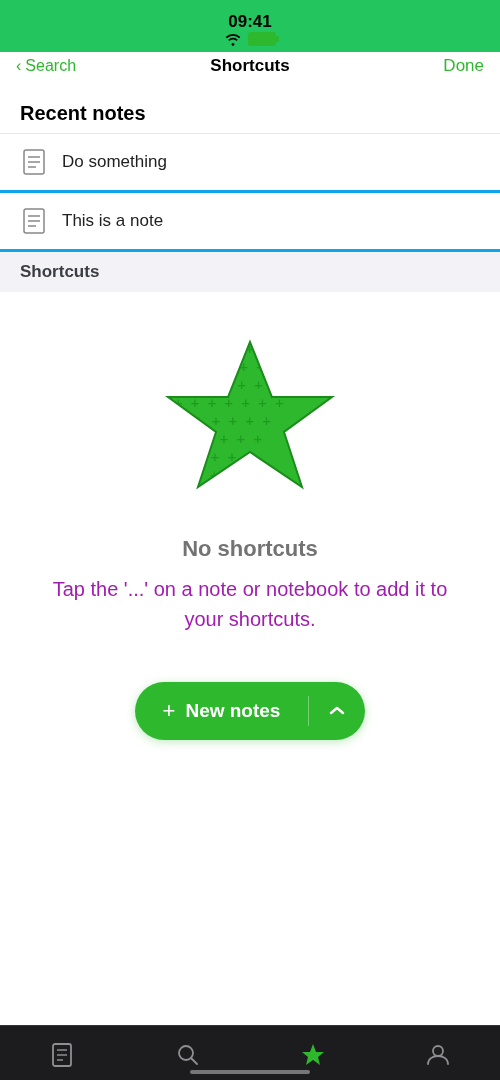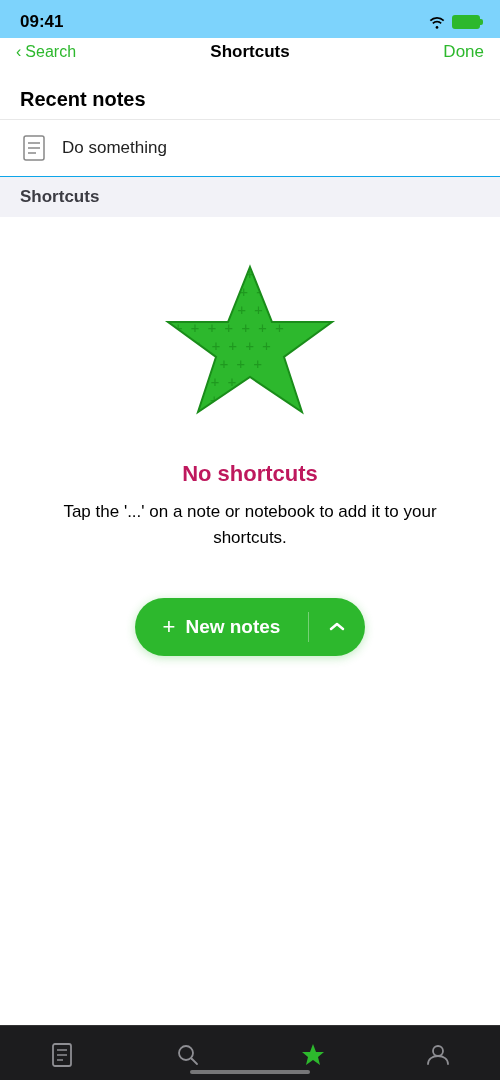--- a/index.html
+++ b/index.html
@@ -12,21 +12,22 @@
       position: relative;
       overflow-x: hidden;
     }
 
     
     .status-bar {
       display: flex;
       justify-content: space-between;
       align-items: center;
       padding: 12px 20px 6px 20px;
-      background: #7dd3fc;
+      background: #22c55e;
+      flex-direction: column;
     }
     .status-time {
       font-size: 17px;
       font-weight: 600;
       color: #000;
     }
     .status-icons {
       display: flex;
       align-items: center;
       gap: 6px;
@@ -97,21 +98,21 @@
       font-size: 20px;
       font-weight: 700;
       color: #000;
     }
 
     
     .note-item {
       display: flex;
       align-items: center;
       padding: 14px 20px 14px 20px;
-      border-bottom: 1px solid #0ea5e9;
+      border-bottom: 3px solid #0ea5e9;
       gap: 14px;
       cursor: pointer;
     }
     .note-item:first-child {
       border-top: 1px solid #e8e8e8;
     }
     .note-icon {
       width: 28px;
       height: 28px;
       flex-shrink: 0;
@@ -140,26 +141,26 @@
       text-align: center;
     }
     .star-graphic {
       width: 180px;
       height: 180px;
       margin-bottom: 24px;
     }
     .no-shortcuts-title {
       font-size: 22px;
       font-weight: 700;
-      color: #be185d;
+      color: #737373;
       margin-bottom: 12px;
     }
     .no-shortcuts-desc {
-      font-size: 17px;
-      color: #000000;
+      font-size: 20px;
+      color: #a21caf;
       line-height: 1.5;
     }
 
     
     .new-note-area {
       display: flex;
       justify-content: center;
       padding: 28px 20px 20px 20px;
     }
     .new-note-button {
@@ -262,20 +263,29 @@
 
 <div>
   <div class="note-item">
     <svg class="note-icon" viewBox="0 0 28 28" fill="none">
       <rect x="4" y="2" width="20" height="24" rx="2" stroke="#888" stroke-width="1.5" fill="none"></rect>
       <line x1="8" y1="9" x2="20" y2="9" stroke="#888" stroke-width="1.5"></line>
       <line x1="8" y1="14" x2="20" y2="14" stroke="#888" stroke-width="1.5"></line>
       <line x1="8" y1="19" x2="16" y2="19" stroke="#888" stroke-width="1.5"></line>
     </svg>
     <span class="note-label">Do something</span>
+  </div>
+  <div class="note-item">
+    <svg class="note-icon" viewBox="0 0 28 28" fill="none">
+      <rect x="4" y="2" width="20" height="24" rx="2" stroke="#888" stroke-width="1.5" fill="none"></rect>
+      <line x1="8" y1="9" x2="20" y2="9" stroke="#888" stroke-width="1.5"></line>
+      <line x1="8" y1="14" x2="20" y2="14" stroke="#888" stroke-width="1.5"></line>
+      <line x1="8" y1="19" x2="16" y2="19" stroke="#888" stroke-width="1.5"></line>
+    </svg>
+    <span class="note-label">This is a note</span>
   </div>
 </div>
 
 <div class="section-header-gray">Shortcuts</div>
 
 <div class="shortcuts-empty">
 
   <svg class="star-graphic" viewBox="0 0 180 180">
     <defs>
       <clipPath id="starClip">

